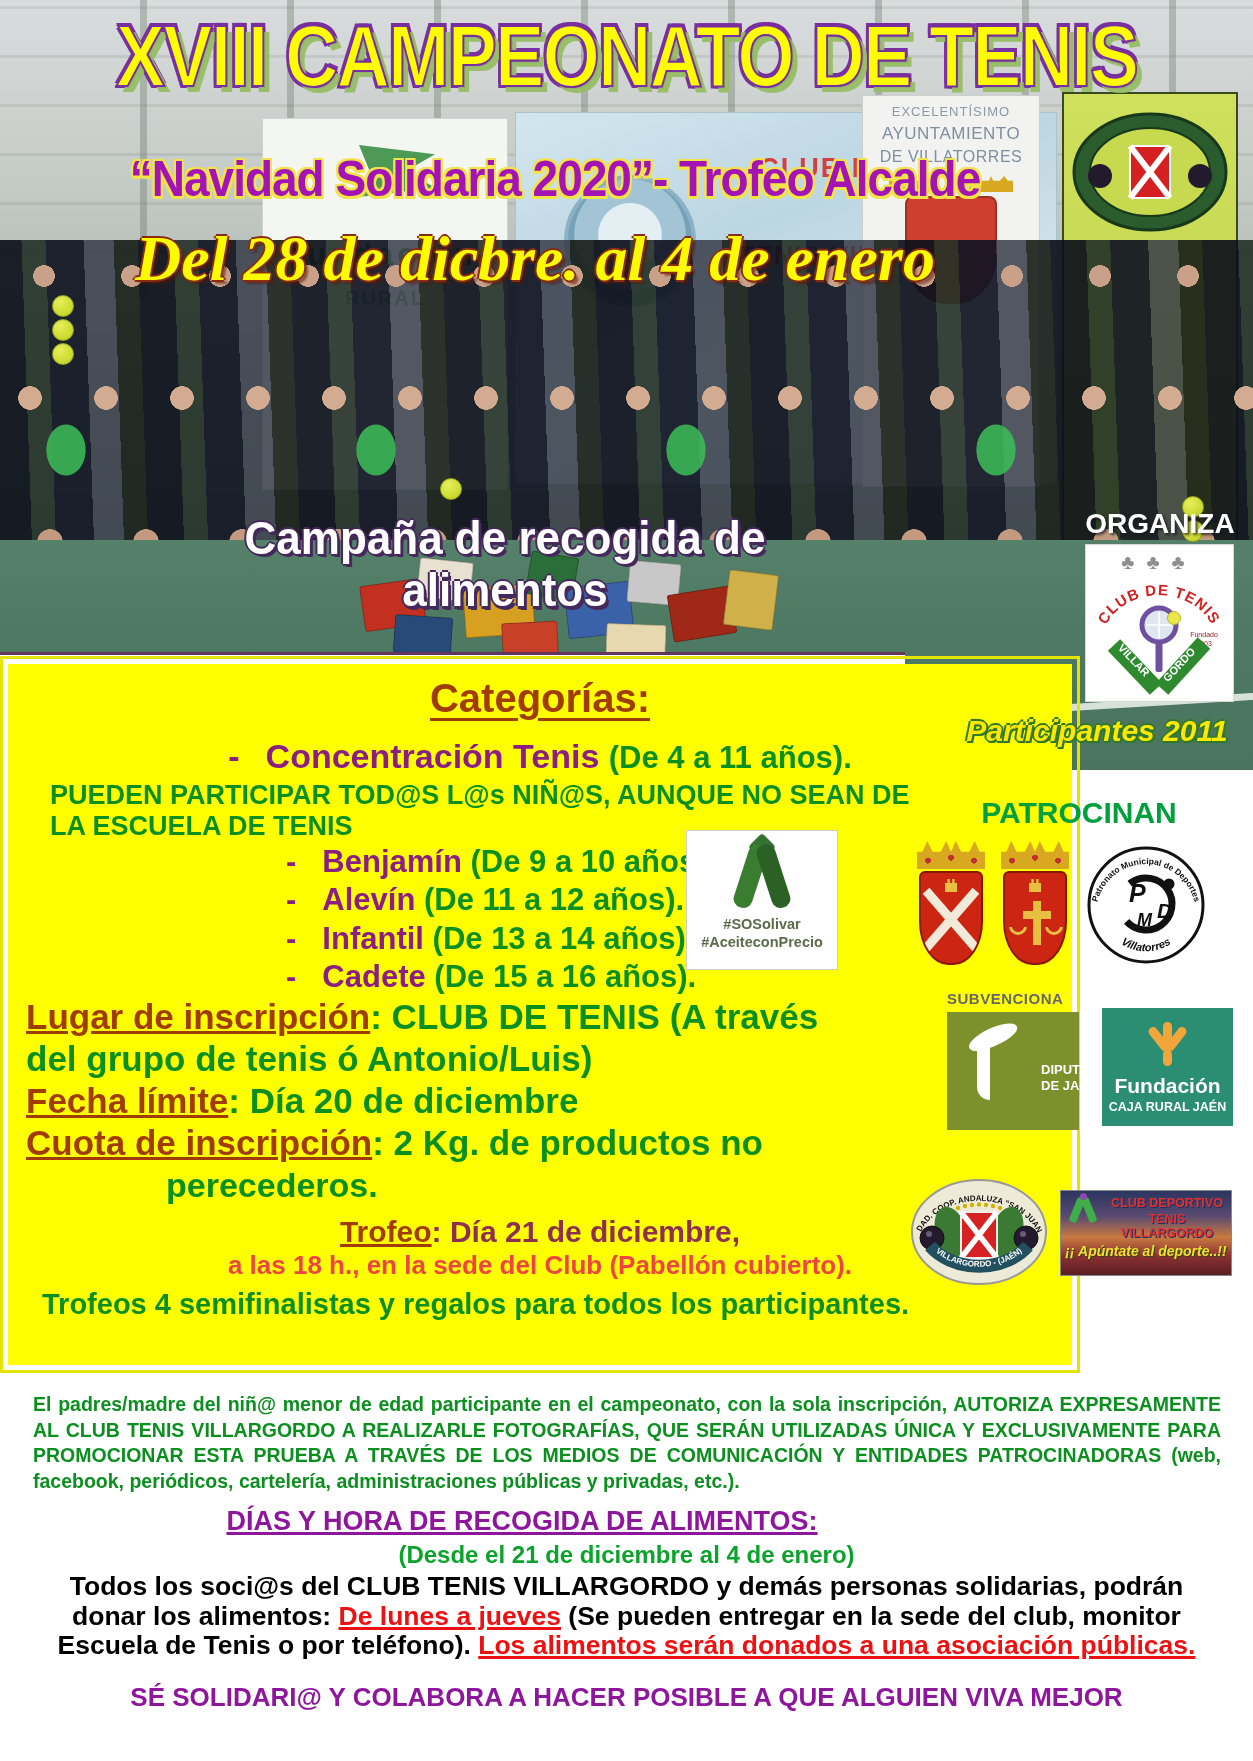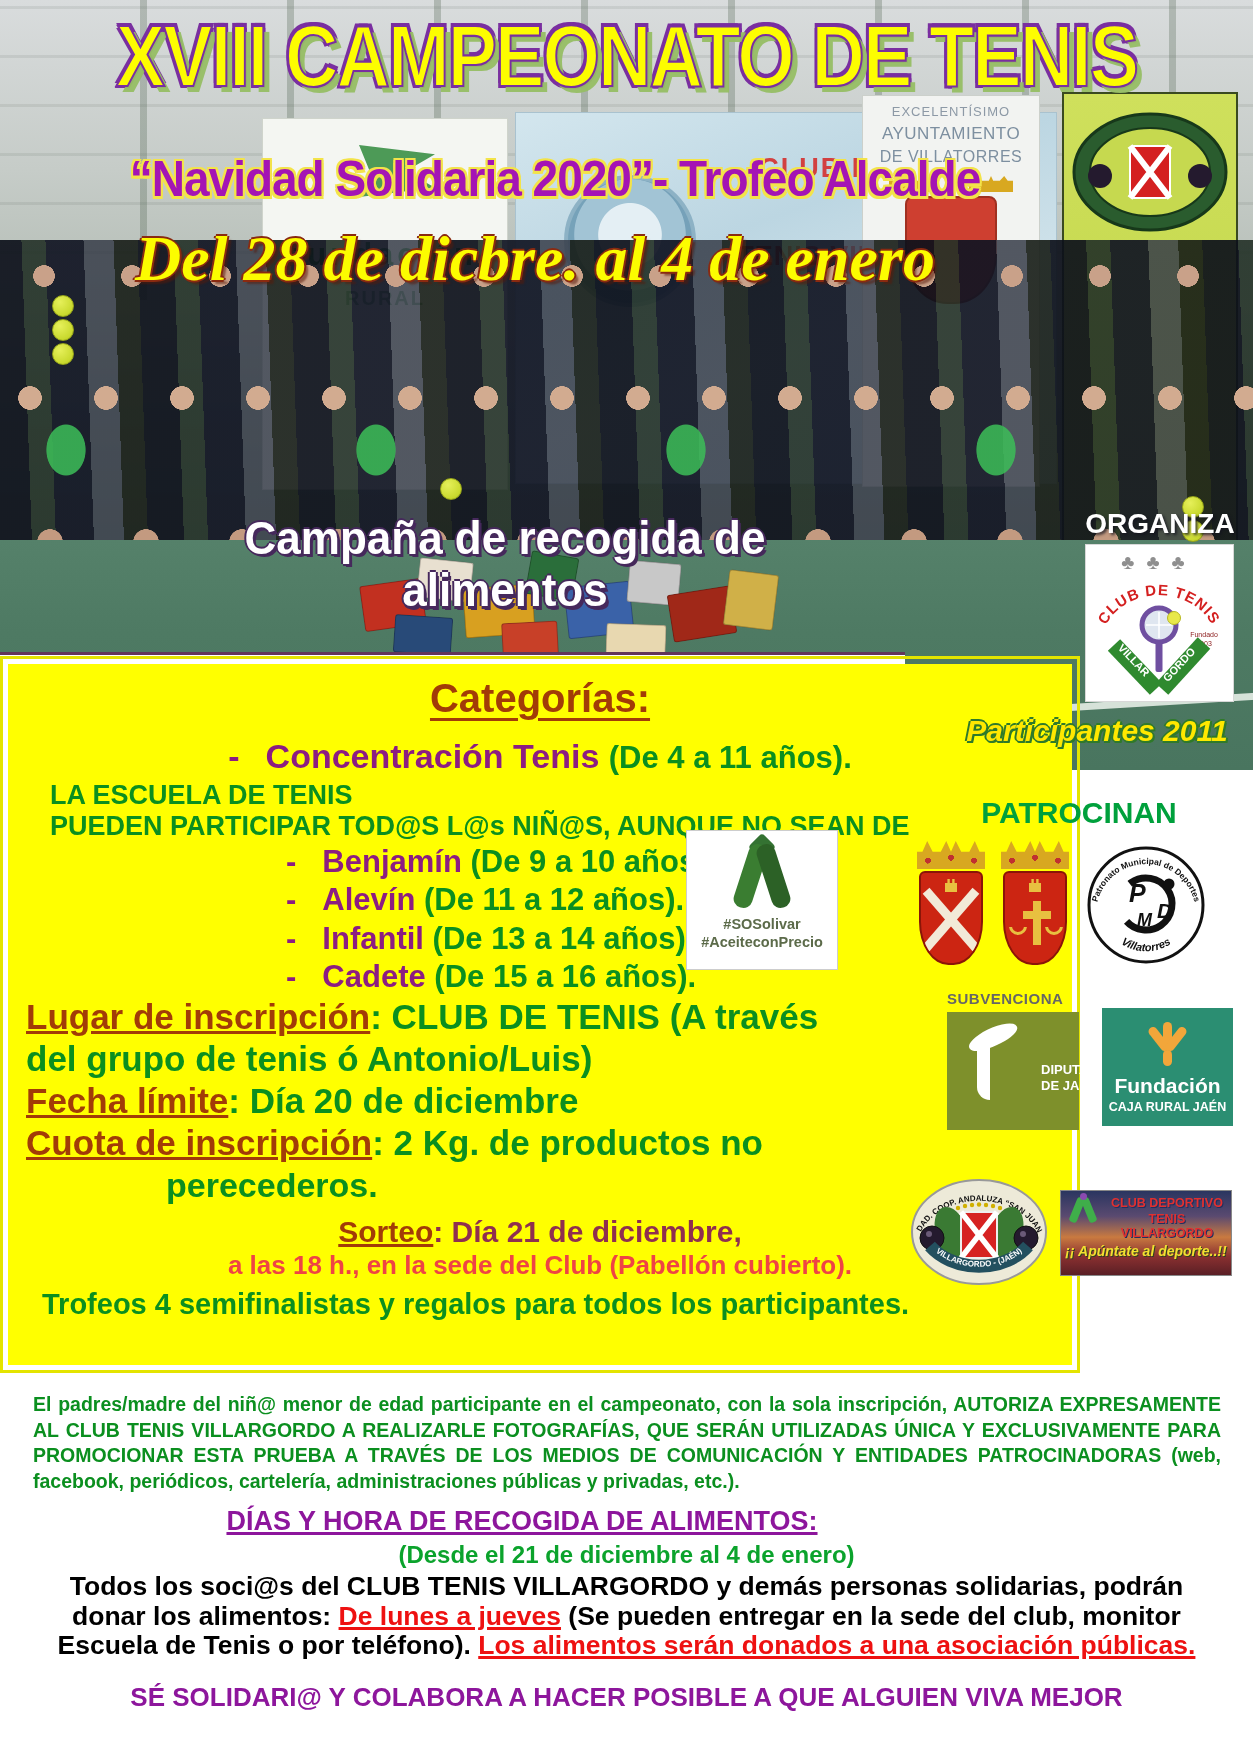--- a/index.html
+++ b/index.html
@@ -264,22 +264,22 @@
   <div class="participantes">Participantes 2011</div>
 
   <div class="yellow-box">
     <div class="cat-head">Categorías:</div>
 
     <div class="cat-main">
       <span class="dash">-</span><span class="nm">Concentración Tenis</span>
       <span class="rg">(De 4 a 11  años).</span>
     </div>
 
+    <div class="note">PUEDEN PARTICIPAR TOD@S L@s NIÑ@S, AUNQUE NO SEAN DE</div>
     <div class="note">LA ESCUELA DE TENIS</div>
-    <div class="note">PUEDEN PARTICIPAR TOD@S L@s NIÑ@S, AUNQUE NO SEAN DE</div>
 
     <div class="cat-item">
       <span class="dash">-</span><span class="nm">Benjamín</span>
       <span class="rg">(De  9 a 10 años).</span>
     </div>
     <div class="cat-item">
       <span class="dash">-</span><span class="nm">Alevín</span>
       <span class="rg">(De 11 a 12 años).</span>
     </div>
     <div class="cat-item">
@@ -301,21 +301,21 @@
       <span class="lb">Fecha límite</span><span class="vl">: Día 20 de diciembre</span>
     </div>
     <div class="big-line">
       <span class="lb">Cuota de inscripción</span><span class="vl">: 2 Kg. de productos no</span>
     </div>
     <div class="big-line indent">
       <span class="vl" style="font-size:34px">perecederos.</span>
     </div>
 
     <div class="sorteo">
-      <span class="lb">Sorteo</span><span class="vl">: Día 21 de diciembre,</span>
+      <span class="lb">Trofeo</span><span class="vl">: Día 21 de diciembre,</span>
     </div>
     <div class="wine-line">a las 18 h., en la sede del Club (Pabellón cubierto).</div>
 
     <div class="trofeos">Trofeos  4 semifinalistas  y regalos para todos los participantes.</div>
 
     <div class="ribbon-box">
       <div class="rib">
           <b></b>
           <i class="l"></i>
           <i class="r"></i>

